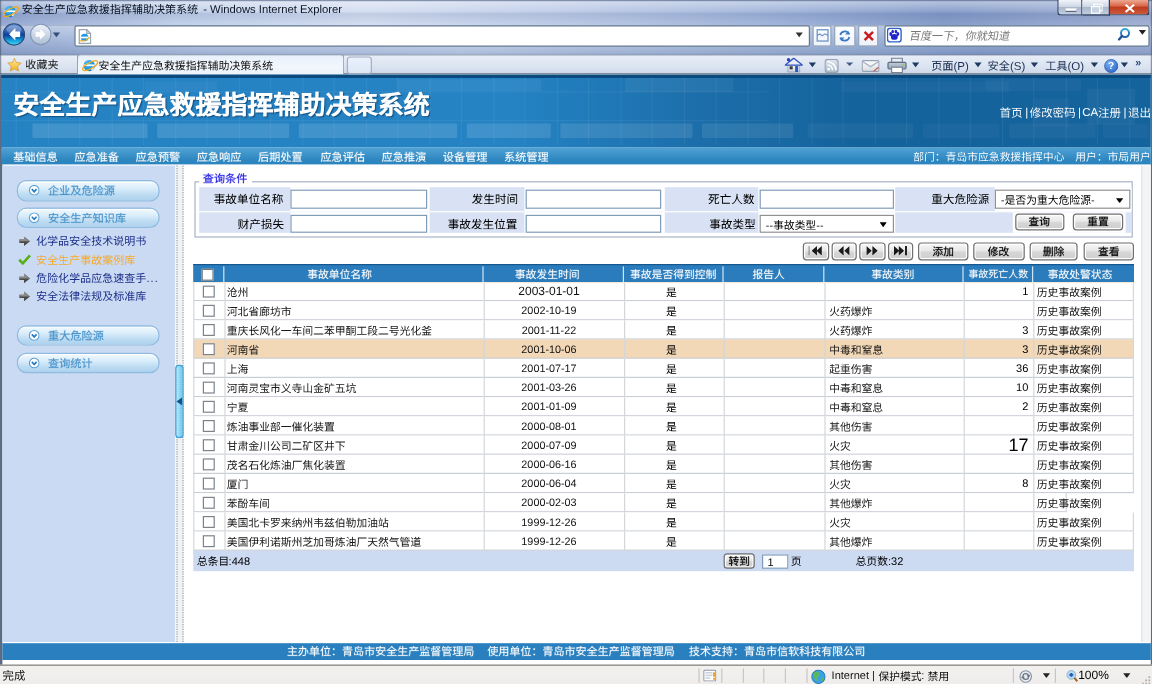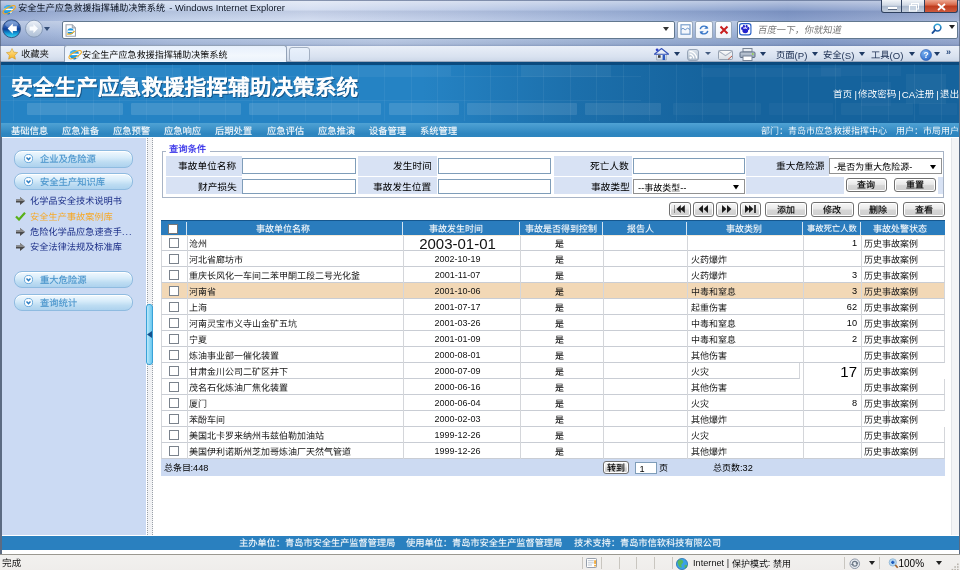--- a/index.html
+++ b/index.html
@@ -1145,21 +1145,21 @@
         <div class="a" style="left:6.5px;top:2.5px;width:10px;height:10px;background:#fff;border:1px solid #777"></div>
       </div>
       <div class="a" style="left:161.0px;top:173.0px;width:784.0px;height:16.0px;background:#fff;border-bottom:1px solid #c9cdd4;border-left:1px solid #d4d6da;border-right:1px solid #d4d6da;">
         <div class="a" style="left:6.5px;top:3px;width:10px;height:10px;background:#fff;border:1px solid #7a828c"></div>
         <div class="a fx" style="left:26.5px;top:2.5px;width:212.0px;height:11.0px;color:#1a1a1a;white-space:nowrap;overflow:hidden">
           <svg class="z" style="width:18.00px;height:9.00px;vertical-align:-1.17px;" viewBox="0 -88 200 100">
             <use href="#g151" x="0"></use>
             <use href="#g99" x="100"></use>
           </svg>
         </div>
-        <div class="a fx" style="left:237.0px;top:2.5px;width:117.0px;height:11.0px;justify-content:center;color:#111;font-size:15px">2003-01-01</div>
+        <div class="a fx" style="left:237.0px;top:2.5px;width:117.0px;height:11.0px;justify-content:center;color:#111;font-size:10px">2003-01-01</div>
         <div class="a fx" style="left:355.5px;top:2.5px;width:83.0px;height:11.0px;justify-content:center;color:#000">
           <svg class="z" style="width:9.00px;height:9.00px;vertical-align:-1.17px;" viewBox="0 -88 100 100">
             <use href="#g137" x="0"></use>
           </svg>
         </div>
         <div class="a fx" style="left:641.0px;top:2.5px;width:54.0px;height:11.0px;justify-content:flex-end;color:#000;font-size:9.2px">1</div>
         <div class="a fx" style="left:701.5px;top:2.5px;width:80.0px;height:11.0px;color:#1a1a1a">
           <svg class="z" style="width:54.00px;height:9.00px;vertical-align:-1.17px;" viewBox="0 -88 600 100">
             <use href="#g59" x="0"></use>
             <use href="#g63" x="100"></use>
@@ -1239,21 +1239,21 @@
             <use href="#g226" x="1100"></use>
             <use href="#g100" x="1200"></use>
             <use href="#g148" x="1300"></use>
             <use href="#g11" x="1400"></use>
             <use href="#g64" x="1500"></use>
             <use href="#g32" x="1600"></use>
             <use href="#g51" x="1700"></use>
             <use href="#g229" x="1800"></use>
           </svg>
         </div>
-        <div class="a fx" style="left:237.0px;top:2.5px;width:117.0px;height:11.0px;justify-content:center;color:#111;font-size:9px">2001-11-07</div>
+        <div class="a fx" style="left:237.0px;top:2.5px;width:117.0px;height:11.0px;justify-content:center;color:#111;font-size:9px">2001-11-22</div>
         <div class="a fx" style="left:355.5px;top:2.5px;width:83.0px;height:11.0px;justify-content:center;color:#000">
           <svg class="z" style="width:9.00px;height:9.00px;vertical-align:-1.17px;" viewBox="0 -88 100 100">
             <use href="#g137" x="0"></use>
           </svg>
         </div>
         <div class="a fx" style="left:528.5px;top:2.5px;width:110.0px;height:11.0px;color:#1a1a1a">
           <svg class="z" style="width:36.00px;height:9.00px;vertical-align:-1.17px;" viewBox="0 -88 400 100">
             <use href="#g160" x="0"></use>
             <use href="#g203" x="100"></use>
             <use href="#g167" x="200"></use>
@@ -1337,21 +1337,21 @@
           </svg>
         </div>
         <div class="a fx" style="left:528.5px;top:2.5px;width:110.0px;height:11.0px;color:#1a1a1a">
           <svg class="z" style="width:36.00px;height:9.00px;vertical-align:-1.17px;" viewBox="0 -88 400 100">
             <use href="#g216" x="0"></use>
             <use href="#g227" x="100"></use>
             <use href="#g21" x="200"></use>
             <use href="#g91" x="300"></use>
           </svg>
         </div>
-        <div class="a fx" style="left:641.0px;top:2.5px;width:54.0px;height:11.0px;justify-content:flex-end;color:#000;font-size:9.2px">62</div>
+        <div class="a fx" style="left:641.0px;top:2.5px;width:54.0px;height:11.0px;justify-content:flex-end;color:#000;font-size:9.2px">36</div>
         <div class="a fx" style="left:701.5px;top:2.5px;width:80.0px;height:11.0px;color:#1a1a1a">
           <svg class="z" style="width:54.00px;height:9.00px;vertical-align:-1.17px;" viewBox="0 -88 600 100">
             <use href="#g59" x="0"></use>
             <use href="#g63" x="100"></use>
             <use href="#g10" x="200"></use>
             <use href="#g131" x="300"></use>
             <use href="#g145" x="400"></use>
             <use href="#g27" x="500"></use>
           </svg>
         </div>
@@ -1498,21 +1498,21 @@
           </svg>
         </div>
         <div class="a" style="left:25.0px;top:0.0px;width:1.0px;height:16.0px;background:#d4d6da"></div>
         <div class="a" style="left:241.0px;top:0.0px;width:1.0px;height:16.0px;background:#d4d6da"></div>
         <div class="a" style="left:358.0px;top:0.0px;width:1.0px;height:16.0px;background:#d4d6da"></div>
         <div class="a" style="left:441.0px;top:0.0px;width:1.0px;height:16.0px;background:#d4d6da"></div>
         <div class="a" style="left:525.0px;top:0.0px;width:1.0px;height:16.0px;background:#d4d6da"></div>
         <div class="a" style="left:641.0px;top:0.0px;width:1.0px;height:16.0px;background:#d4d6da"></div>
         <div class="a" style="left:699.0px;top:0.0px;width:1.0px;height:16.0px;background:#d4d6da"></div>
       </div>
-      <div class="a" style="left:161.0px;top:301.0px;width:639px;height:16.0px;background:#fff;border-bottom:1px solid #c9cdd4;border-left:1px solid #d4d6da;border-right:1px solid #d4d6da;">
+      <div class="a" style="left:161.0px;top:301.0px;width:784.0px;height:16.0px;background:#fff;border-bottom:1px solid #c9cdd4;border-left:1px solid #d4d6da;border-right:1px solid #d4d6da;">
         <div class="a" style="left:6.5px;top:3px;width:10px;height:10px;background:#fff;border:1px solid #7a828c"></div>
         <div class="a fx" style="left:26.5px;top:2.5px;width:212.0px;height:11.0px;color:#1a1a1a;white-space:nowrap;overflow:hidden">
           <svg class="z" style="width:99.00px;height:9.00px;vertical-align:-1.17px;" viewBox="0 -88 1100 100">
             <use href="#g170" x="0"></use>
             <use href="#g199" x="100"></use>
             <use href="#g228" x="200"></use>
             <use href="#g98" x="300"></use>
             <use href="#g34" x="400"></use>
             <use href="#g65" x="500"></use>
             <use href="#g11" x="600"></use>

